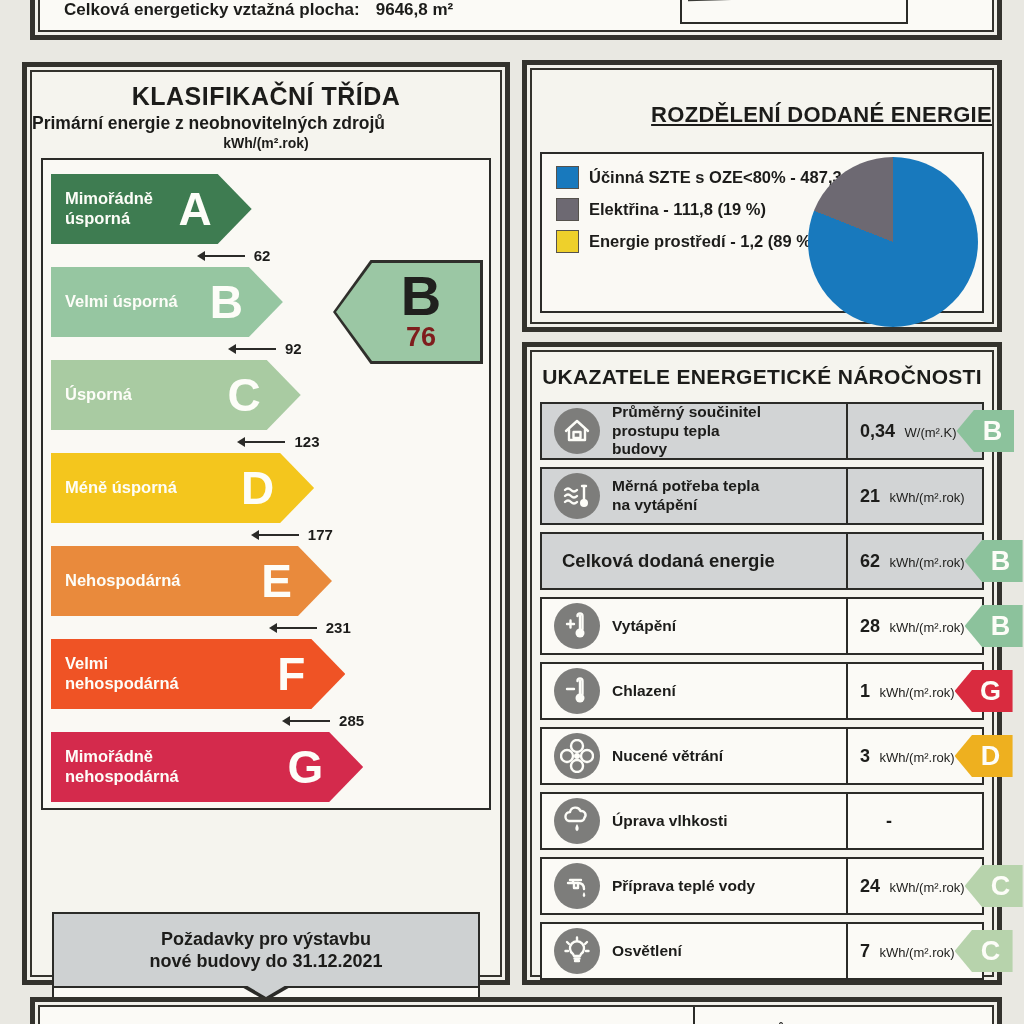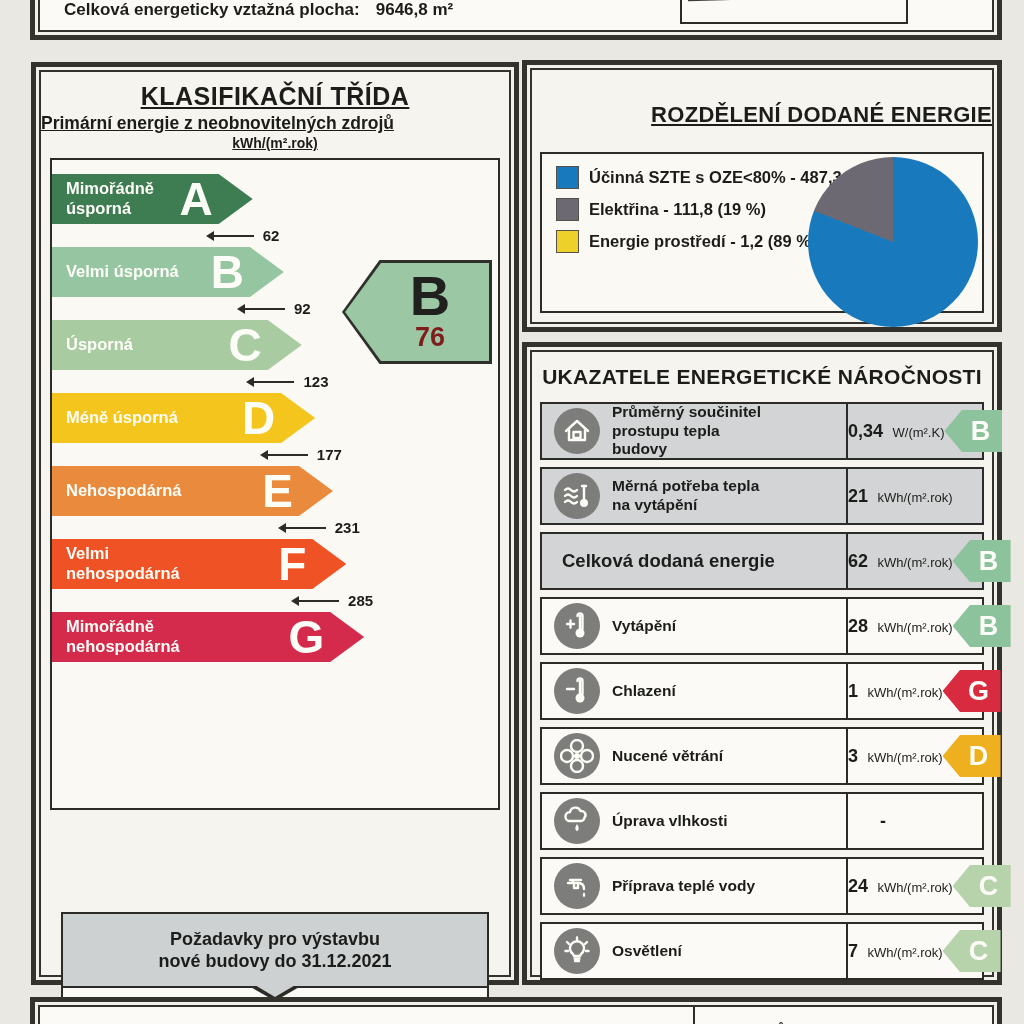--- a/index.html
+++ b/index.html
@@ -19,22 +19,22 @@
   .topstrip-text{position:absolute;left:24px;bottom:10px;font-size:17px;font-weight:bold;white-space:nowrap;}
   .topstrip-text .val{margin-left:16px;}
   .building-box{position:absolute;right:84px;bottom:6px;width:224px;height:150px;border:2px solid #2b2b28;background:#fbfaf6;}
   .building-box svg{position:absolute;bottom:0;left:0;}
 
   
   .cls-title{text-align:center;font-size:25px;font-weight:bold;margin-top:10px;letter-spacing:.5px;}
   .cls-sub{font-size:17.5px;font-weight:bold;margin-top:2px;}
   .cls-unit{text-align:center;font-size:14px;font-weight:bold;margin-top:1px;}
   .chartbox{position:absolute;left:9px;right:9px;top:86px;height:652px;border:2px solid #2b2b28;background:#faf9f4;padding-top:14px;box-sizing:border-box;}
-  .bar{position:relative;height:50px;color:#fdfdf8;
-       clip-path:polygon(0 0, calc(100% - 34px) 0, 100% 50%, calc(100% - 34px) 100%, 0 100%);}
+  .bar{position:relative;height:70px;color:#fdfdf8;
+       clip-path:polygon(0 0, calc(100% - 34px) 0, 100% 50%, calc(100% - 34px) 100%, 0 100%);margin-left:8px;}
   .bar .blabel{position:absolute;left:14px;top:50%;transform:translateY(-50%);font-weight:bold;font-size:16.5px;line-height:1.2;width:150px;}
   .bar .bletter{position:absolute;right:40px;top:50%;transform:translateY(-50%);font-weight:bold;font-size:46px;}
   .w-a{width:45%}.w-b{width:52%}.w-c{width:56%}.w-d{width:59%}.w-e{width:63%}.w-f{width:66%}.w-g{width:70%}
   .thr{height:23px;display:flex;align-items:center;justify-content:flex-end;font-size:15px;font-weight:bold;}
   .t-a{width:51%}.t-b{width:58%}.t-c{width:62%}.t-d{width:65%}.t-e{width:69%}.t-f{width:72%}
   .thr-arrow{display:inline-block;width:46px;height:2px;background:#2b2b28;position:relative;margin-right:9px;}
   .thr-arrow:before{content:'';position:absolute;left:-2px;top:-4px;width:0;height:0;
       border-right:8px solid #2b2b28;border-top:5px solid transparent;border-bottom:5px solid transparent;}
   .bigarrow{position:absolute;top:100px;right:6px;width:150px;height:104px;background:#2f2f2b;
       clip-path:polygon(0 50%, 25% 0, 100% 0, 100% 100%, 25% 100%);}
@@ -58,21 +58,21 @@
   .distbox{position:absolute;left:8px;right:8px;top:82px;bottom:9px;border:2px solid #2b2b28;background:#faf9f4;}
   .legend{position:absolute;left:14px;top:12px;}
   .legend-row{display:flex;align-items:center;margin-bottom:9px;}
   .swatch{width:21px;height:21px;border:1px solid #55524c;margin-right:10px;flex:none;}
   .legend-txt{font-size:16.5px;font-weight:bold;white-space:nowrap;}
   .pie{position:absolute;right:4px;top:3px;width:170px;height:170px;border-radius:50%;}
 
   
   .ind-title{text-align:center;font-size:21px;font-weight:bold;margin-top:13px;letter-spacing:.3px;}
   .ind-rows{position:absolute;left:8px;right:8px;top:50px;}
-  .irow{display:flex;align-items:stretch;height:58px;border:2px solid #2b2b28;background:#fbfaf6;margin-bottom:7px;box-sizing:border-box;}
+  .irow{display:flex;align-items:stretch;height:58px;border:2px solid #2b2b28;background:#fbfaf6;margin-bottom:7px;box-sizing:border-box;gap:12px;}
   .irow.gray{background:#d2d4d5;}
   .icell{flex:none;width:306px;display:flex;align-items:center;border-right:2px solid #2b2b28;padding-left:12px;box-sizing:border-box;}
   .icell .lbl{font-weight:bold;font-size:15.5px;line-height:1.2;}
   .icell .lbl.big{font-size:18.5px;padding-left:8px;}
   .icn{flex:none;width:46px;height:46px;border-radius:50%;background:#7d7d7b;margin-right:12px;display:flex;align-items:center;justify-content:center;}
   .vcell{flex:1;display:flex;align-items:center;}
   .vwrap{flex:1;text-align:center;white-space:nowrap;}
   .vwrap .v{font-weight:bold;font-size:18px;}
   .vwrap .u{font-size:13px;margin-left:5px;}
   .carrow{flex:none;width:58px;height:42px;margin-right:1px;position:relative;align-self:center;
@@ -111,21 +111,21 @@
           <rect x="84" y="49" width="13" height="26" fill="#3a3a36"></rect>
           <rect x="100" y="48" width="11" height="26" fill="#3a3a36"></rect>
           <rect x="174" y="60" width="12" height="16" fill="#c9c7c1" stroke="#3a3a36" stroke-width="1.5"></rect>
           <rect x="190" y="59" width="11" height="17" fill="#c9c7c1" stroke="#3a3a36" stroke-width="1.5"></rect>
           <path d="M6 98 L214 92" stroke="#3a3a36" stroke-width="2.5" fill="none"></path>
         </svg>
       </div>
     </div>
   </div>
 
-  <div class="frame" style="left:31px;top:62px;width:488px;height:923px;text-decoration:underline;">
+  <div class="frame" style="left:22px;top:62px;width:488px;height:923px;">
     <div class="frame-in">
       <div class="cls-title">KLASIFIKAČNÍ TŘÍDA</div>
       <div class="cls-sub">Primární energie z neobnovitelných zdrojů</div>
       <div class="cls-unit">kWh/(m².rok)</div>
 
       <div class="chartbox">
 
         <div class="bar w-a" style="background: rgb(62, 124, 81);">
           <span class="blabel">Mimořádně úsporná</span>
           <span class="bletter">A</span>

